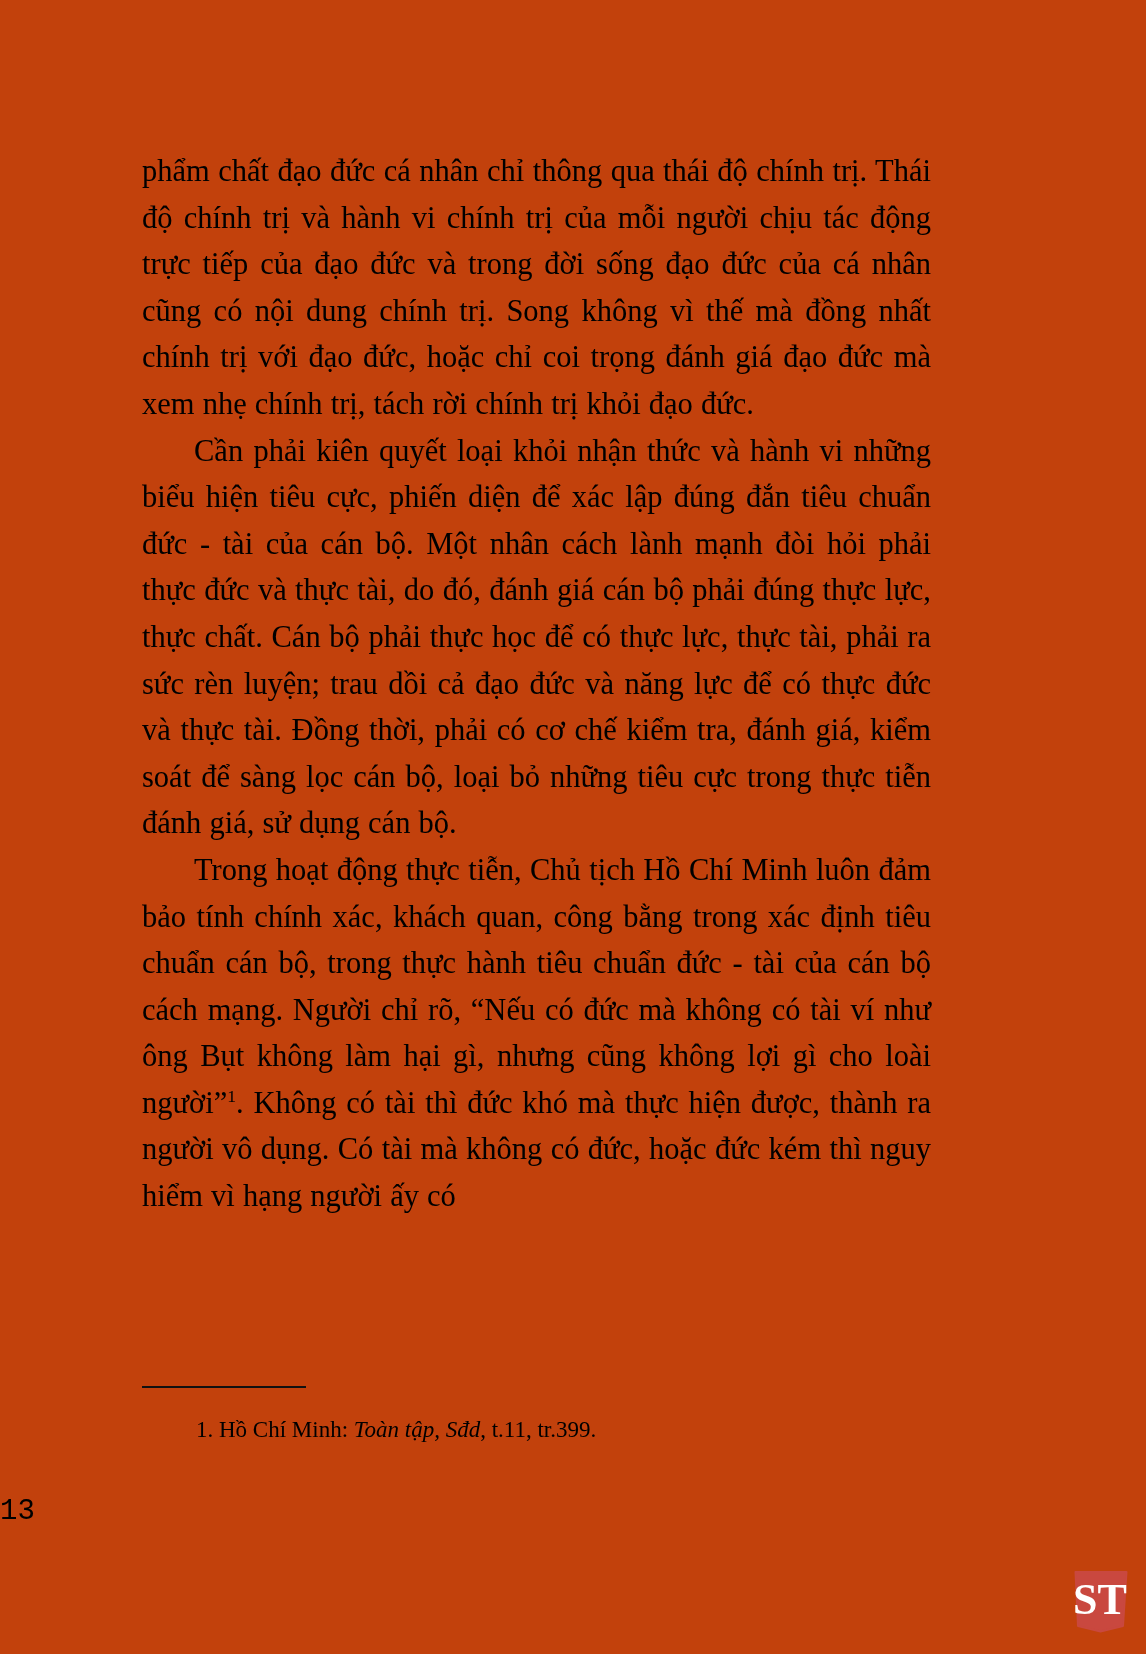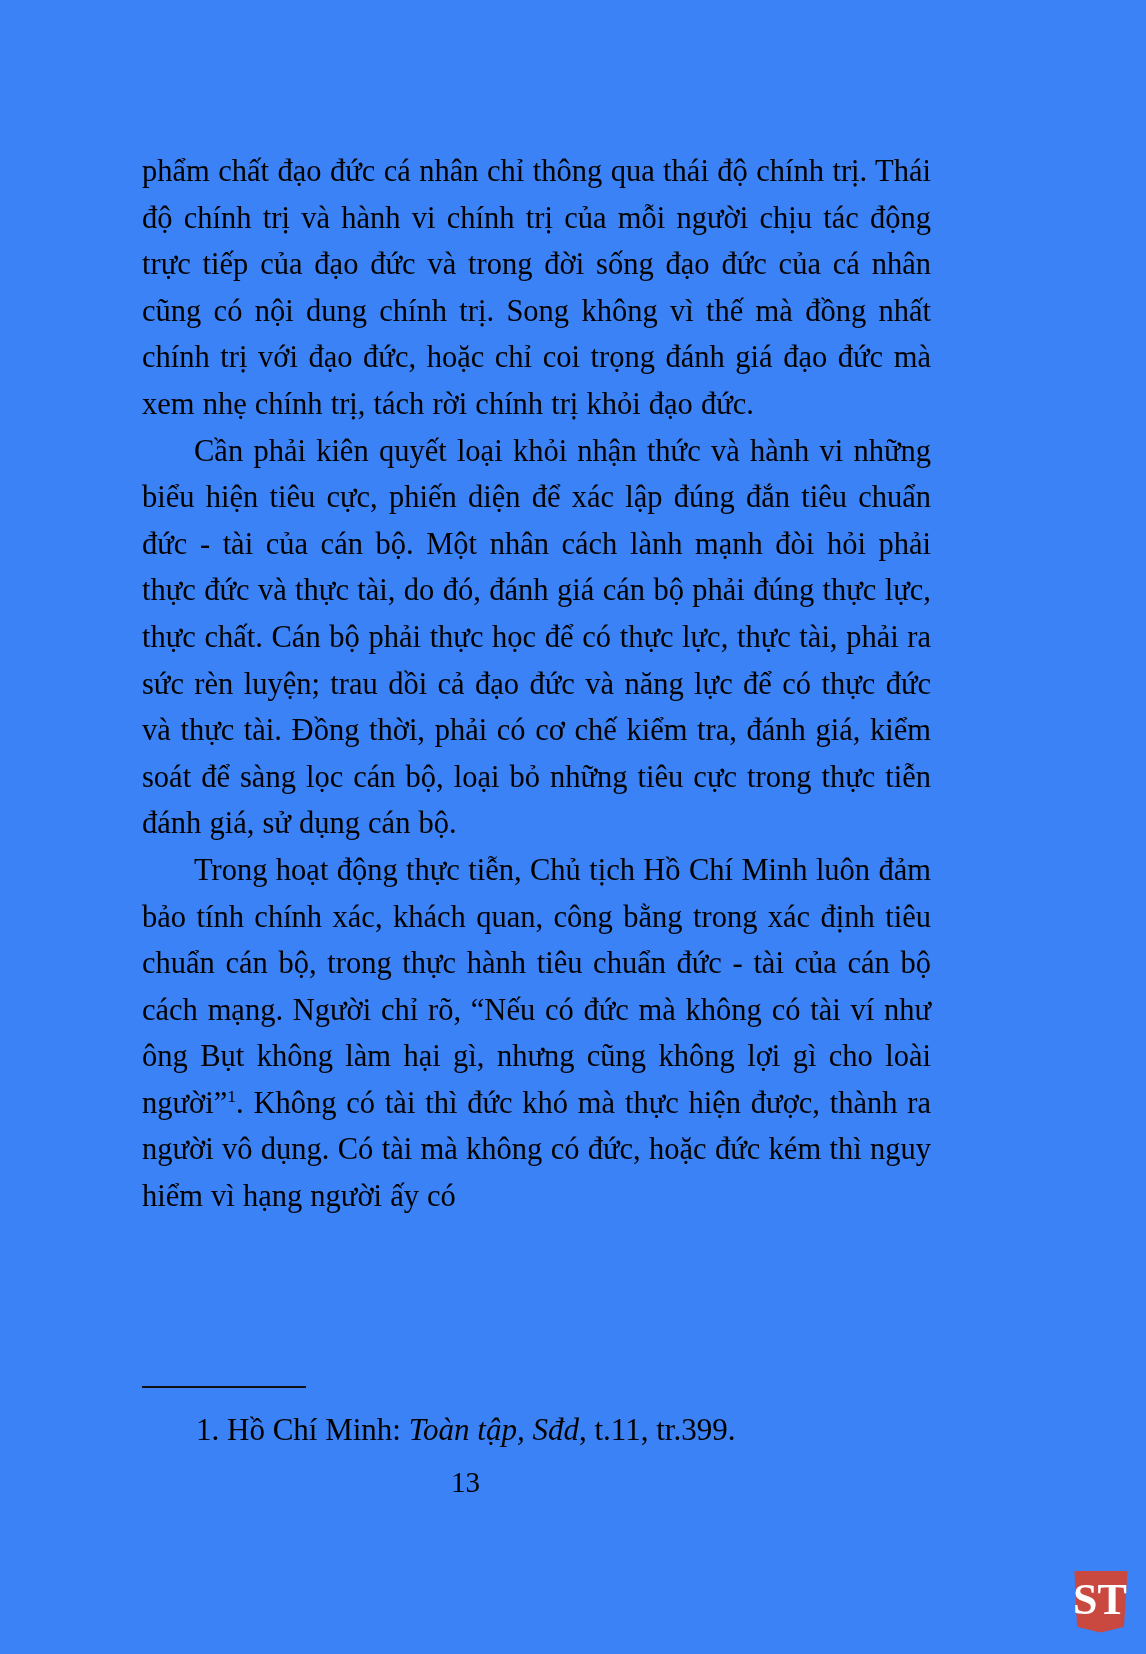--- a/index.html
+++ b/index.html
@@ -4,21 +4,21 @@
 <style>
   html, body {
     margin: 0;
     padding: 0;
     background: #ffffff;
   }
   #page {
     position: relative;
     width: 1146px;
     height: 1654px;
-    background: #3b82f6;
+    background: #c2410c;
     overflow: hidden;
     font-family: "Liberation Serif", "DejaVu Serif", serif;
     color: #000000;
   }
 
   
   #text-column {
     position: absolute;
     left: 142px;
     top: 148px;
@@ -51,38 +51,39 @@
     width: 789px;
   }
   #footnote-rule {
     width: 164px;
     height: 0;
     border-top: 2.4px solid #111111;
     margin: 0 0 26px 0;
   }
   #footnote-text {
     margin: 0;
-    font-size: 31px;
+    font-size: 23px;
     line-height: 32px;
     text-indent: 54px;
     text-align: left;
   }
   #footnote-text .ital {
     font-style: italic;
   }
 
   
   #page-folio {
     position: absolute;
     left: 0;
-    top: 1464px;
+    top: 1494px;
     width: 931px;
-    text-align: center;
+    text-align: left;
     font-size: 29px;
     line-height: 36px;
+    font-family: Liberation Mono, monospace;
   }
 
   
   #publisher-logo {
     position: absolute;
     left: 1036px;
     top: 1568px;
     width: 68px;
     height: 66px;
     margin-left: 31px;

